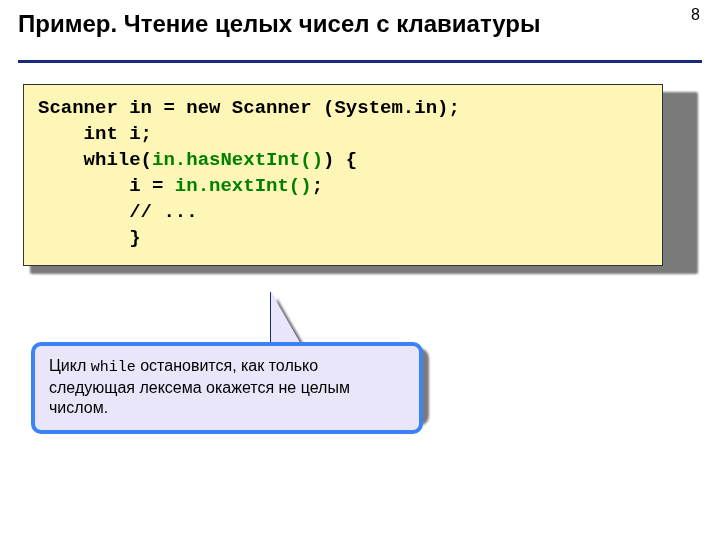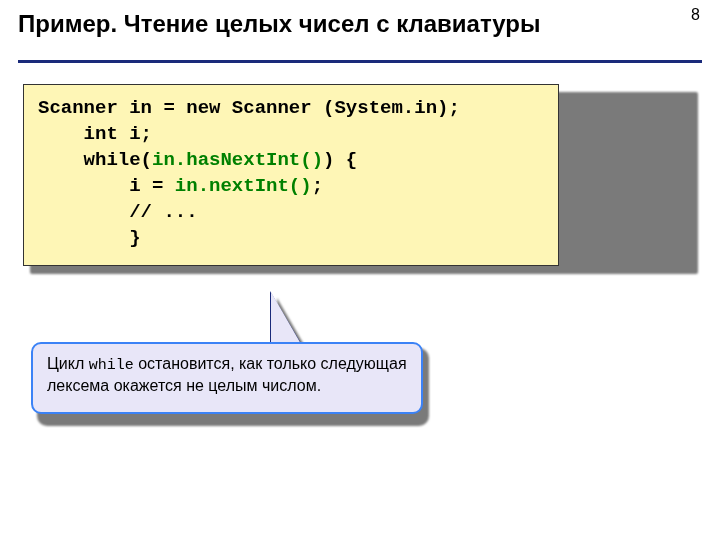--- a/index.html
+++ b/index.html
@@ -42,21 +42,21 @@
     width: 668px;
     height: 182px;
     background: #7a7a7a;
     border-radius: 2px;
     filter: blur(1px);
   }
   .code-box {
     position: absolute;
     top: 84px;
     left: 23px;
-    width: 536px;
+    width: 640px;
     height: 182px;
     background: #fef6b6;
     border: 1px solid #333;
     box-sizing: border-box;
     padding: 10px 14px;
     font-family: "Courier New", Courier, monospace;
     font-size: 19px;
     line-height: 26px;
     color: #000;
     font-weight: bold;
@@ -125,21 +125,21 @@
     filter: blur(1px);
     z-index: 0;
   }
   .callout {
     position: absolute;
     top: 32px;
     left: 0;
     width: 392px;
     min-height: 72px;
     background: #e8e6f8;
-    border: 2px solid #3b82f6;
+    border: 4px solid #3b82f6;
     border-radius: 10px;
     box-sizing: border-box;
     padding: 10px 14px 12px 14px;
     font-size: 16px;
     line-height: 20px;
     color: #000;
     z-index: 3;
   }
   .callout .mono {
     font-family: "Courier New", Courier, monospace;

